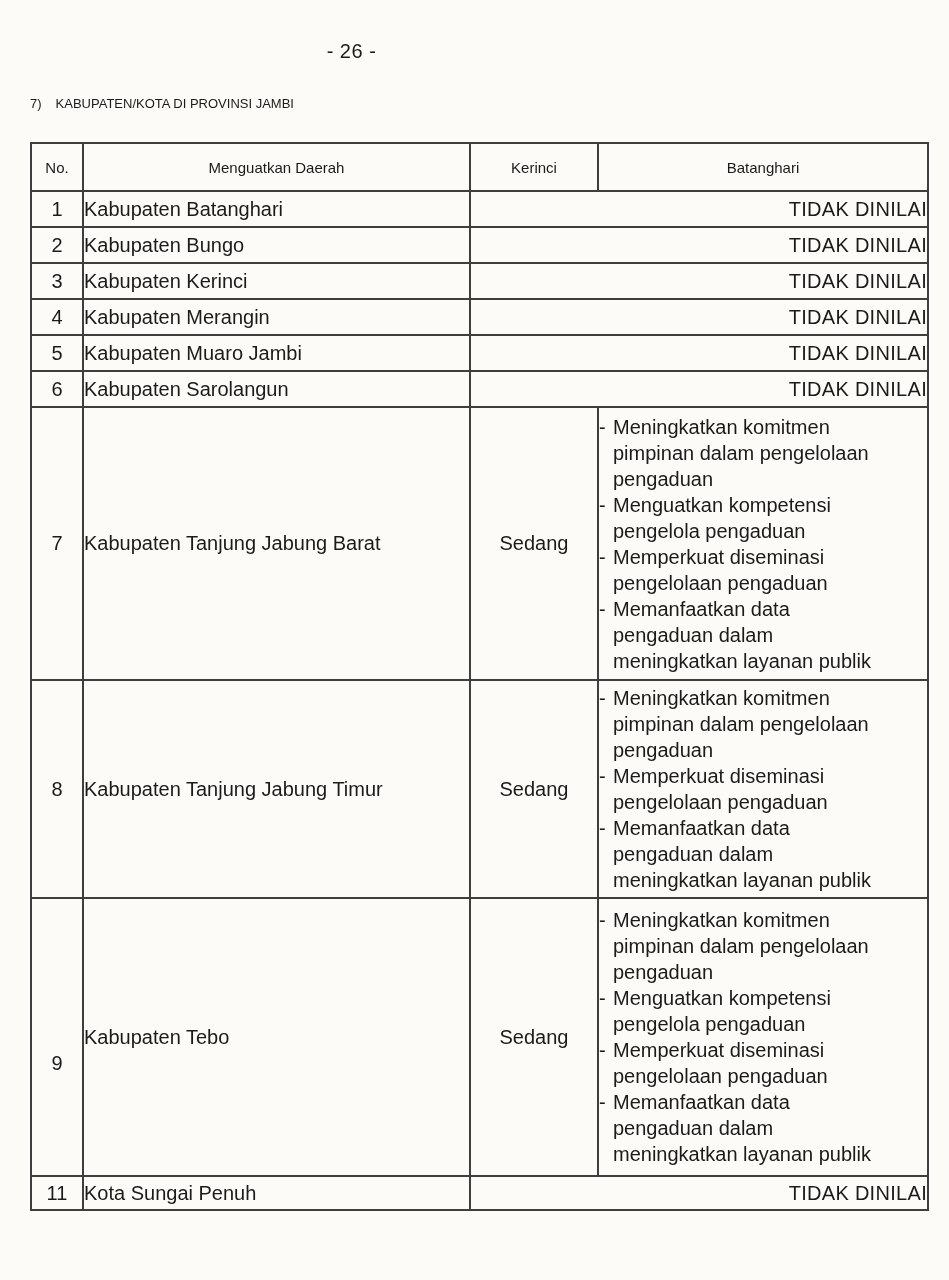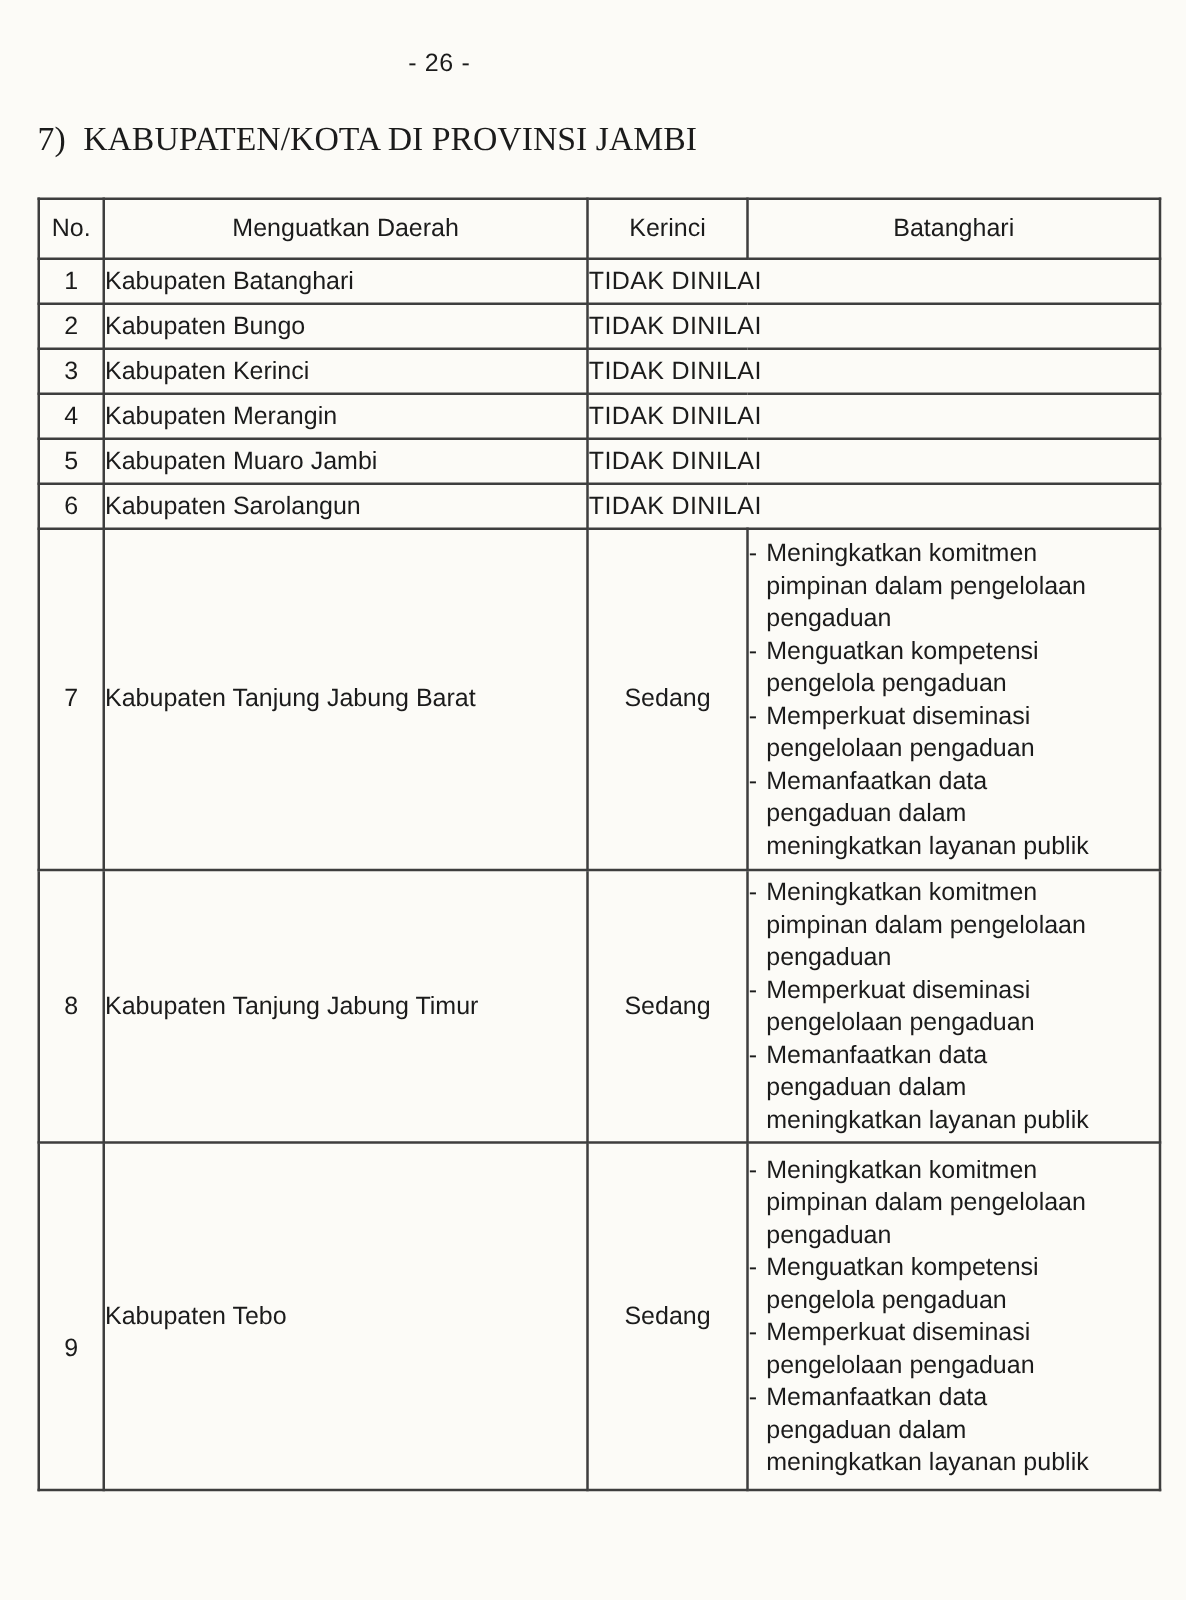--- a/index.html
+++ b/index.html
@@ -22,23 +22,22 @@
   .page-number {
     padding-top: 40px;
     text-align: center;
     position: relative;
     left: -27px;
     font-size: 20px;
     letter-spacing: 0.5px;
   }
   .section-title {
     margin: 33px 0 0 30px;
-    font-size: 27px;
+    font-size: 13px;
     white-space: nowrap;
-    font-family: Liberation Serif, serif;
   }
   .section-title .prefix {
     display: inline-block;
     margin-right: 14px;
   }
   table.assessment {
     margin: 31px 0 0 30px;
     border-collapse: collapse;
     table-layout: fixed;
     width: 897px;
@@ -49,38 +48,38 @@
     border: 2px solid #3e3e3e;
     padding: 0;
     vertical-align: middle;
     font-weight: 400;
   }
   tr.header-row {
     height: 48px;
   }
   tr.header-row th {
     text-align: center;
-    font-size: 20px;
+    font-size: 15px;
   }
   tr.row-simple { height: 36px; }
   tr.row-short  { height: 34px; }
   tr.row-7 { height: 273px; }
   tr.row-8 { height: 218px; }
   tr.row-9 { height: 278px; }
   .c-no {
     text-align: center;
   }
   .c-no .num { display: inline-block; }
   tr.row-9 .c-no .num { transform: translateY(26px); }
   .c-name {
     padding-left: 13px;
     text-align: left;
   }
   .c-status {
-    text-align: left;
+    text-align: right;
     letter-spacing: 0.3px;
   }
   .c-pred {
     text-align: center;
   }
   .c-rek {
     vertical-align: top;
     padding: 5px 4px 4px 12px;
   }
   .rek-item {
@@ -223,16 +222,21 @@
             <span class="rek-text">Memperkuat diseminasi pengelolaan pengaduan</span>
           </div>
           <div class="rek-item">
             <span class="dash">-</span>
             <span class="rek-text">Memanfaatkan data pengaduan dalam meningkatkan layanan publik</span>
           </div>
         </td>
       </tr>
 
 
+      <tr class="row-short">
+        <td class="c-no"><span class="num">11</span></td>
+        <td class="c-name">Kota Sungai Penuh</td>
+        <td class="c-status" colspan="2">TIDAK DINILAI</td>
+      </tr>
 
     </tbody>
   </table>
 </div>
 
 </body></html>

